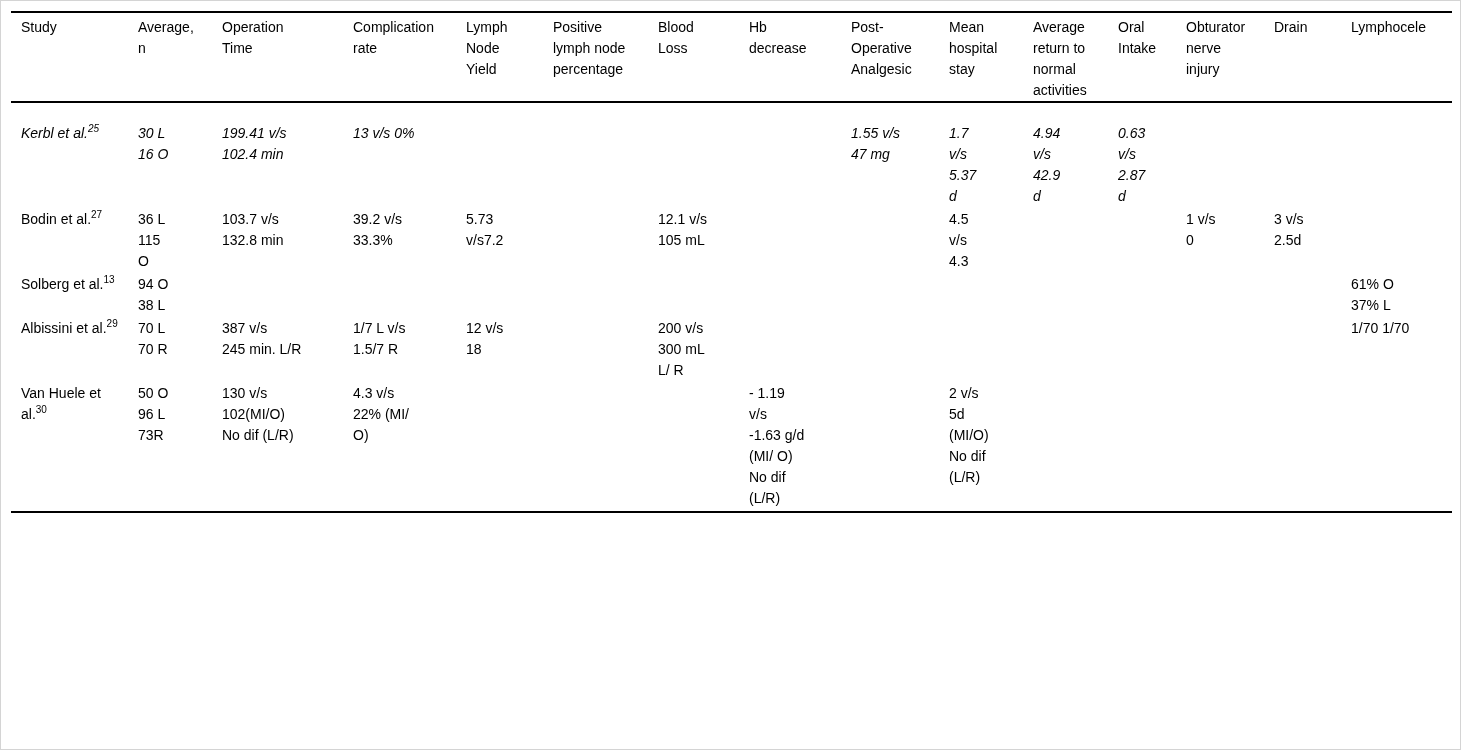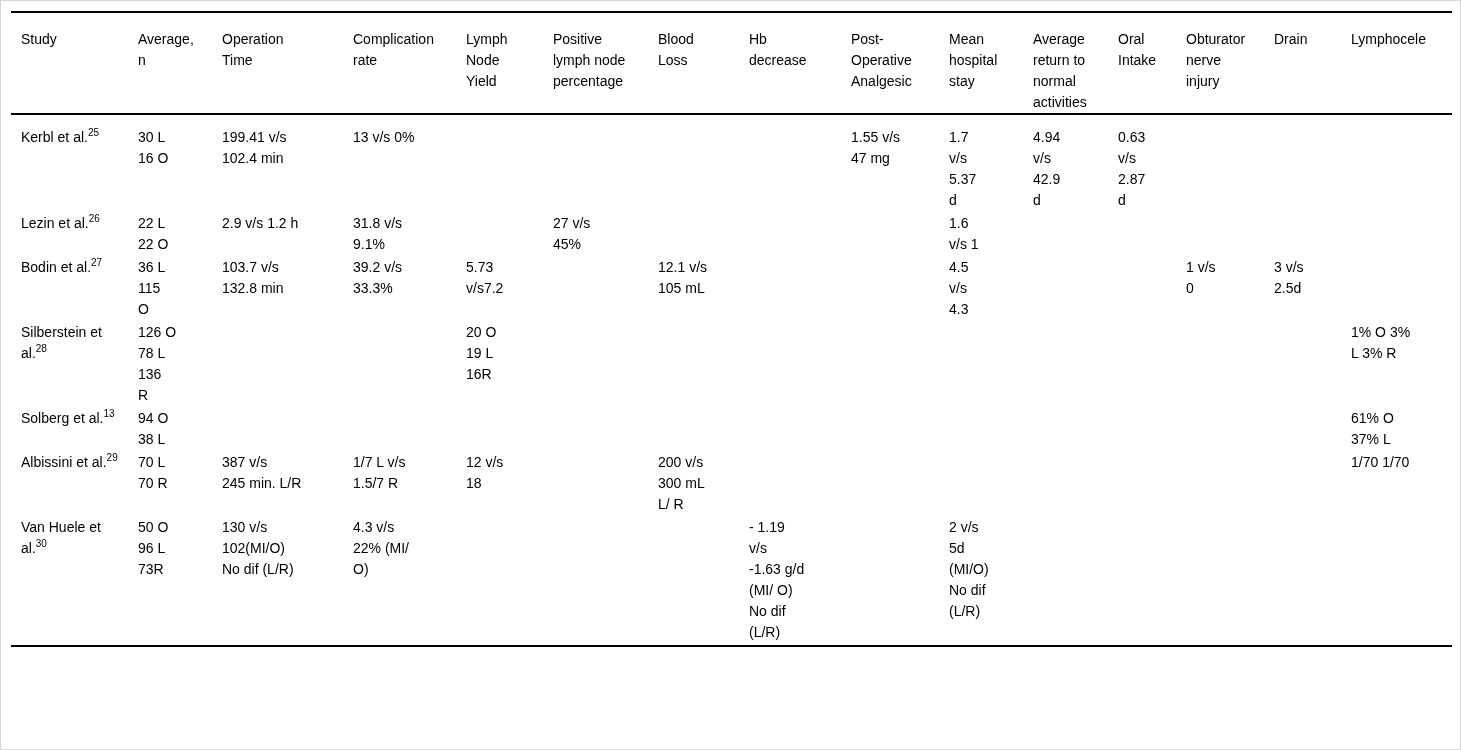--- a/index.html
+++ b/index.html
@@ -32,26 +32,27 @@
   table.studies td {
     vertical-align: top;
     text-align: left;
     font-weight: 400;
     white-space: pre-line;
     padding: 0 6px 2px 10px;
     overflow: hidden;
   }
   table.studies thead th {
     border-bottom: 2px solid #000000;
-    padding-top: 16px;
+    padding-top: 4px;
     padding-bottom: 0;
     height: 84px;
   }
   table.studies tbody tr:first-child td {
-    padding-top: 12px;
+    padding-top: 20px;
+    font-style: italic;
   }
   table.studies sup {
     font-size: 10px;
     line-height: 0;
   }
 </style>
 </head>
 <body>
 
 <div class="page">
@@ -135,41 +136,20 @@
 d</td>
           <td>0.63
 v/s
 2.87
 d</td>
           <td></td>
           <td></td>
           <td></td>
         </tr>
         <tr>
-          <td><span>Lezin et al.</span><sup>26</sup></td>
-          <td>22 L
-22 O</td>
-          <td>2.9 v/s 1.2 h</td>
-          <td>31.8 v/s
-9.1%</td>
-          <td></td>
-          <td>27 v/s
-45%</td>
-          <td></td>
-          <td></td>
-          <td></td>
-          <td>1.6
-v/s 1</td>
-          <td></td>
-          <td></td>
-          <td></td>
-          <td></td>
-          <td></td>
-        </tr>
-        <tr>
           <td><span>Bodin et al.</span><sup>27</sup></td>
           <td>36 L
 115
 O</td>
           <td>103.7 v/s
 132.8 min</td>
           <td>39.2 v/s
 33.3%</td>
           <td>5.73
 v/s7.2</td>
@@ -183,43 +163,20 @@
 4.3</td>
           <td></td>
           <td></td>
           <td>1 v/s
 0</td>
           <td>3 v/s
 2.5d</td>
           <td></td>
         </tr>
         <tr>
-          <td><span>Silberstein et al.</span><sup>28</sup></td>
-          <td>126 O
-78 L
-136
-R</td>
-          <td></td>
-          <td></td>
-          <td>20 O
-19 L
-16R</td>
-          <td></td>
-          <td></td>
-          <td></td>
-          <td></td>
-          <td></td>
-          <td></td>
-          <td></td>
-          <td></td>
-          <td></td>
-          <td>1% O 3%
-L 3% R</td>
-        </tr>
-        <tr>
           <td><span>Solberg et al.</span><sup>13</sup></td>
           <td>94 O
 38 L</td>
           <td></td>
           <td></td>
           <td></td>
           <td></td>
           <td></td>
           <td></td>
           <td></td>

